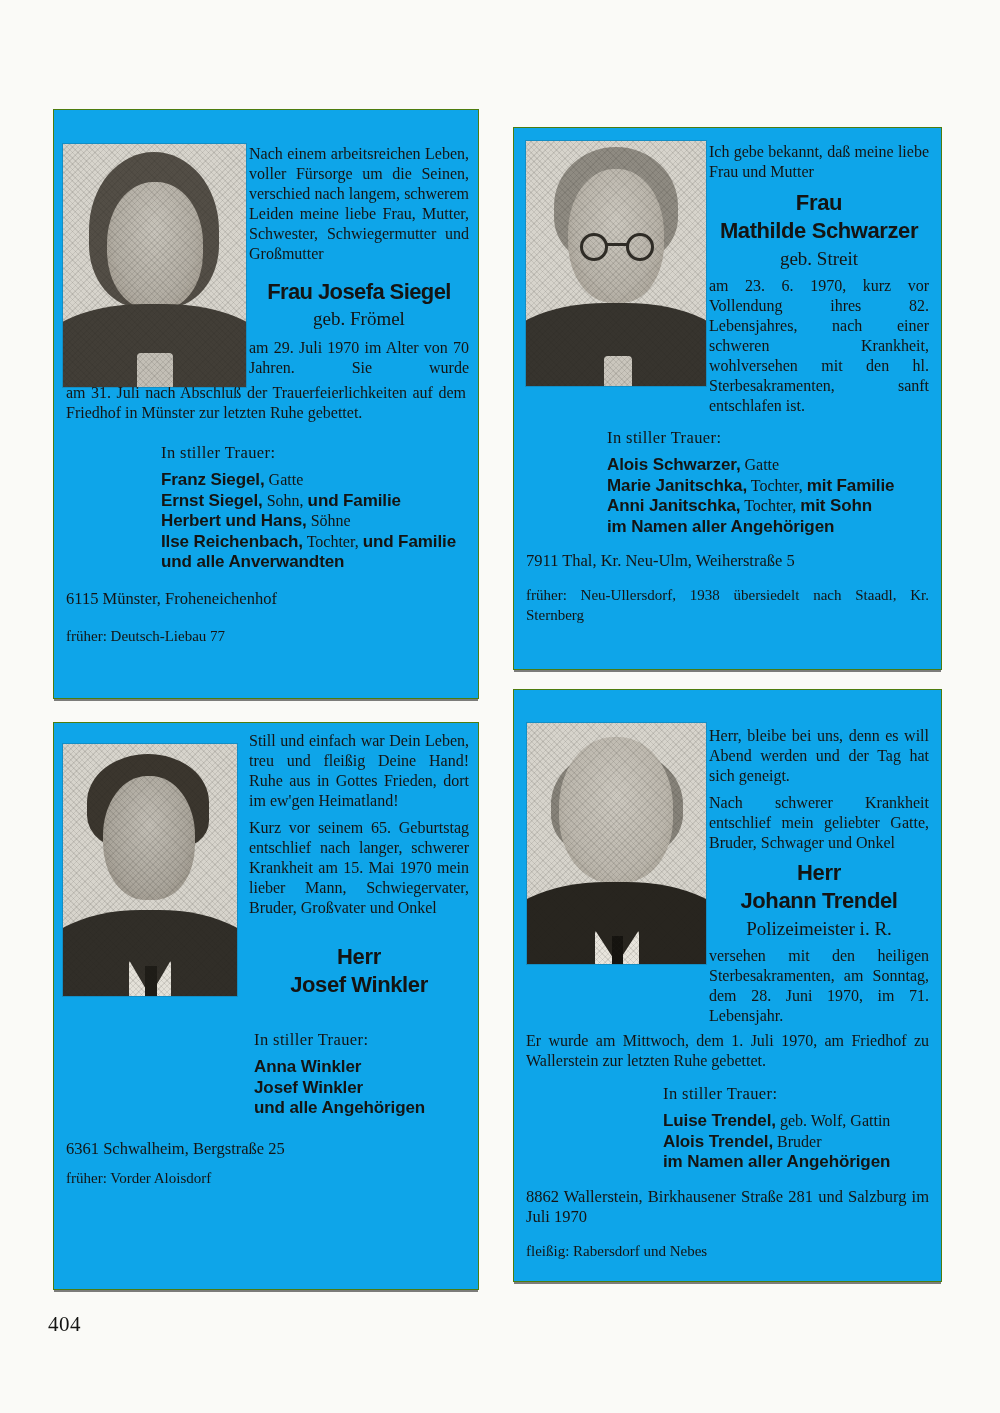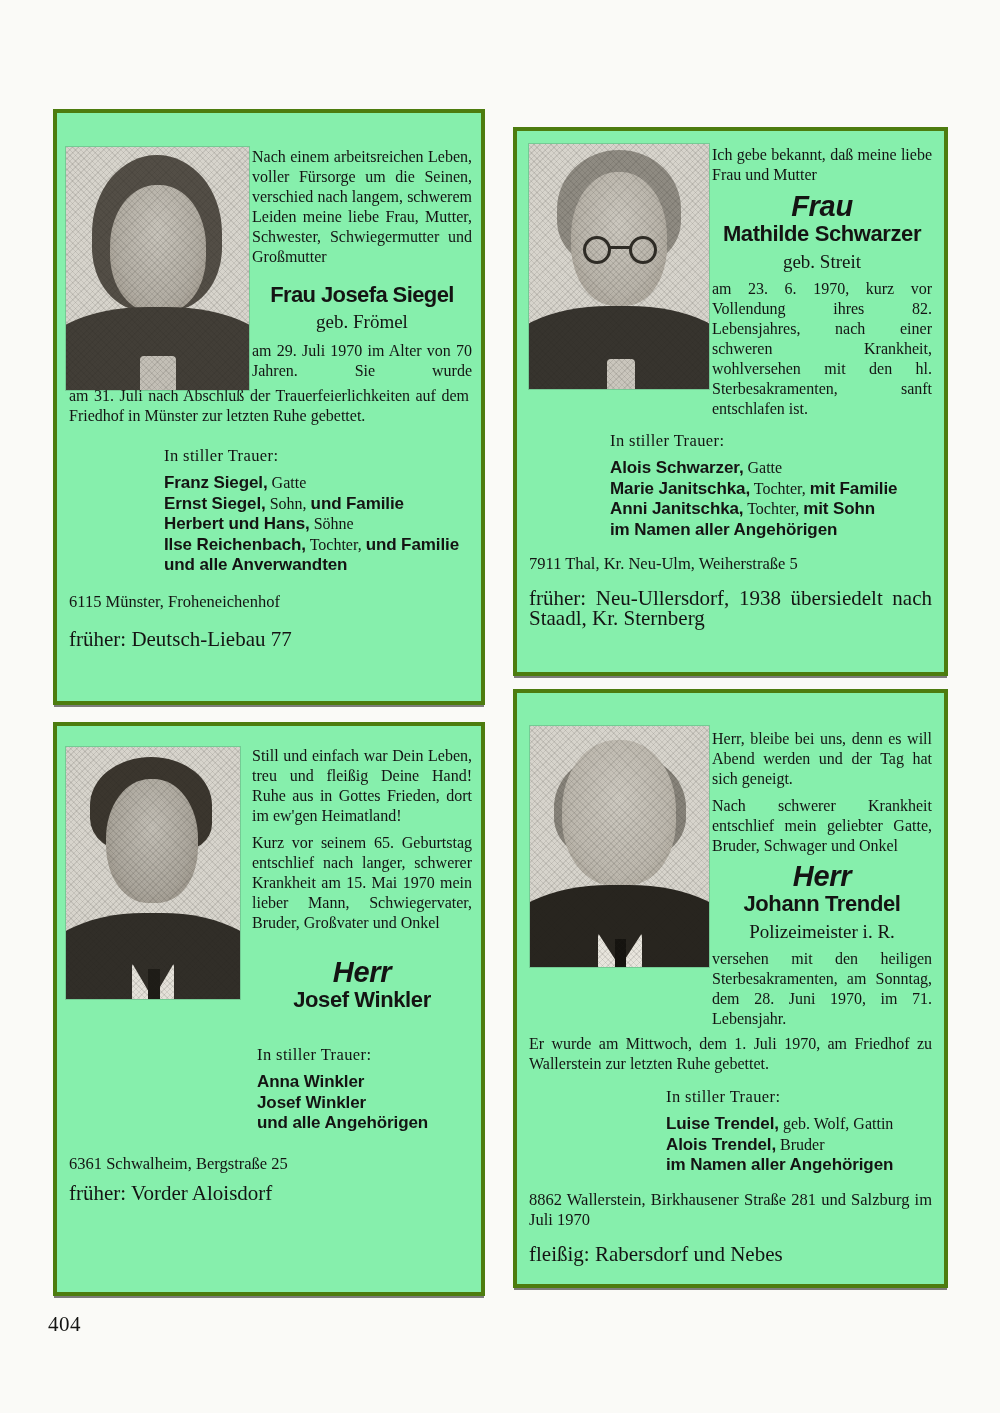--- a/index.html
+++ b/index.html
@@ -9,62 +9,62 @@
     font-family:"Liberation Serif", serif;
     color:#141413;
     position:relative;
     -webkit-font-smoothing:antialiased;
   }
   .page { position:absolute; inset:0; }
 
   
   .notice {
     position:absolute;
-    border:4px solid #4d7c0f;
-    background:#86efac;
+    border:1px solid #4d7c0f;
+    background:#0ea5e9;
     overflow:hidden;
     box-shadow:0 3px 0 -1px rgba(20,20,20,.55);
   }
   #n1 { left:53px;  top:109px; width:424px; height:588px; }
   #n2 { left:513px; top:127px; width:427px; height:541px; }
   #n3 { left:53px;  top:722px; width:424px; height:566px; }
   #n4 { left:513px; top:689px; width:427px; height:591px; }
 
   .inner { position:relative; height:100%; box-sizing:border-box; }
   #n1 .inner { padding:34px 12px 10px 12px; }
   #n2 .inner { padding:14px 12px 10px 12px; }
-  #n3 .inner { padding:20px 12px 10px 12px; }
+  #n3 .inner { padding:8px 12px 10px 12px; }
   #n4 .inner { padding:36px 12px 10px 12px; }
 
   
   .body-txt { font-size:16px; line-height:20px; text-align:justify; }
   .col { margin-left:183px; width:220px; }
   .full { width:100%; }
 
   .h-sans { font-family:"Liberation Sans", sans-serif; font-weight:bold; text-align:center; white-space:nowrap; }
   .title-1 { font-size:22px; line-height:28px; letter-spacing:-0.6px; margin-top:14px; }
-  .h1 { font-size:29px; line-height:26px; letter-spacing:-0.3px; margin-top:8px;font-style:italic; }
+  .h1 { font-size:22px; line-height:26px; letter-spacing:-0.3px; margin-top:8px; }
   .h2 { font-size:22px; line-height:30px; letter-spacing:-0.4px; }
   .subtitle { font-size:19px; line-height:20px; text-align:center; margin-top:3px; }
 
   .date-txt { margin-top:9px; text-align:justify; text-align-last:justify; }
   .burial { margin-top:5px; }
   .mourning { margin-top:14px; }
   #n1 .mourning { margin-left:95px; margin-top:20px; }
   #n2 .mourning { margin-left:81px; margin-top:12px; }
   #n3 .mourning { margin-left:5px;  margin-top:30px; }
   #n4 .mourning { margin-left:137px; margin-top:13px; }
   .m-label { font-size:16.5px; line-height:20px; letter-spacing:.4px; }
   .m-lines { margin-top:7px; }
   .m-line { font-size:16px; line-height:20.5px; white-space:nowrap; }
   .seg { font-size:16px; }
   .seg.b { font-family:"Liberation Sans", sans-serif; font-weight:bold; font-size:17px; letter-spacing:-0.1px; }
 
   .address { font-size:16.5px; line-height:20px; margin-top:14px; text-align:justify; }
-  .former  { font-size:21px; line-height:20px; margin-top:14px; text-align:justify; }
+  .former  { font-size:15px; line-height:20px; margin-top:14px; text-align:justify; }
   #n1 .address { margin-top:16px; } #n1 .former { margin-top:17px; }
   #n3 .address { margin-top:20px; } #n3 .former { margin-top:9px; }
 
   .verse { margin-bottom:7px; }
   .p-gap { margin-top:7px; }
 
   
   .photo { position:absolute; background:#d7d4cc; overflow:hidden; box-shadow:0 0 0 1px rgba(40,40,40,.18); }
   #n1 .photo { left:9px;  top:34px; width:183px; height:243px; }
   #n2 .photo { left:12px; top:13px; width:180px; height:245px; }

